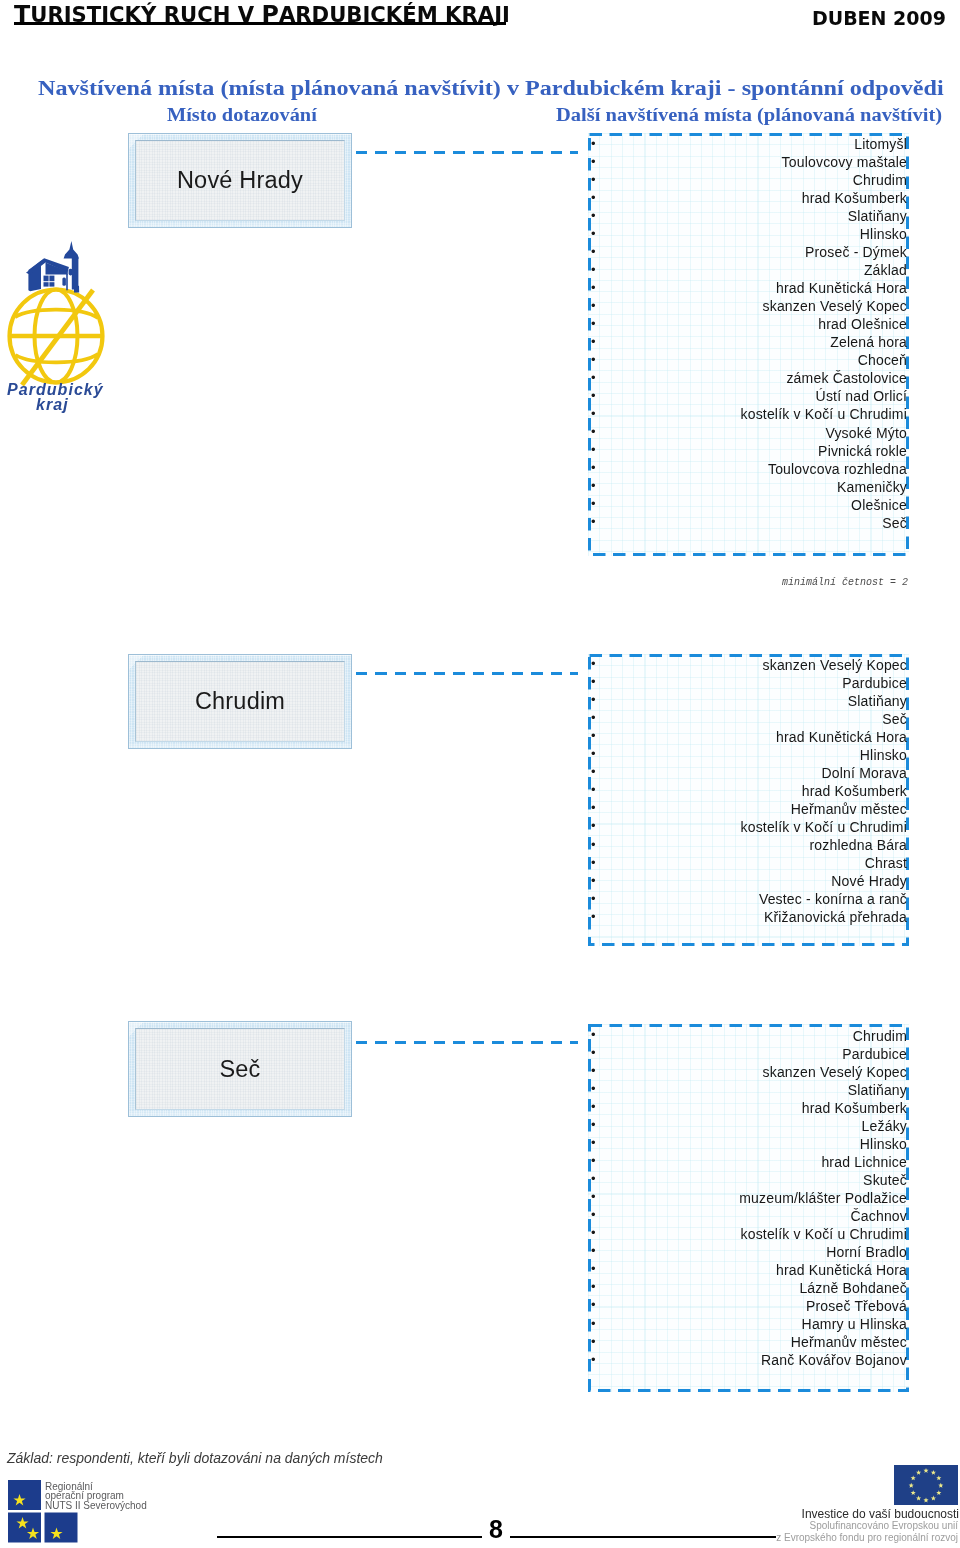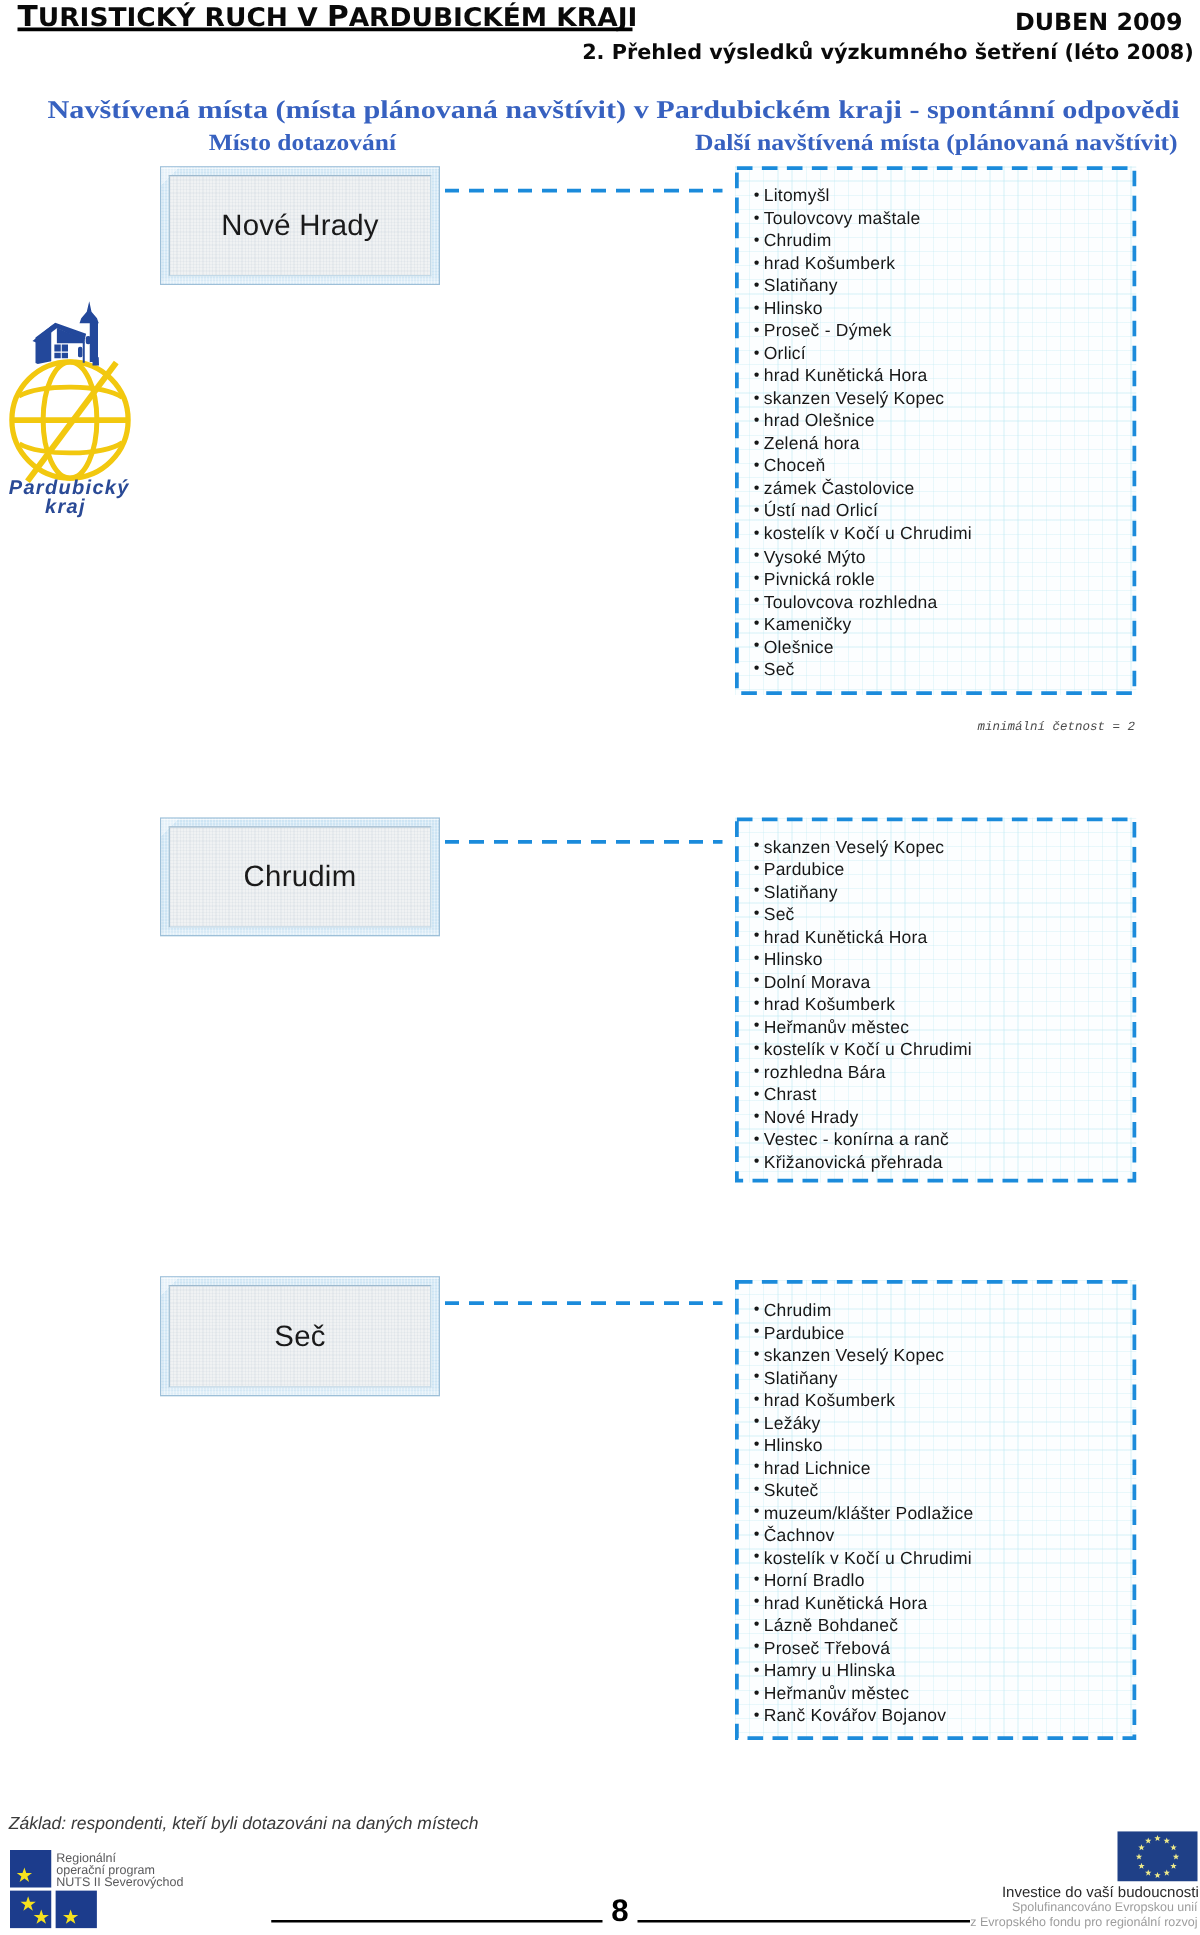--- a/index.html
+++ b/index.html
@@ -42,21 +42,21 @@
       display:flex;align-items:center;justify-content:center;}
   .pb-label{font-family:"Liberation Sans",sans-serif;font-size:23.5px;color:#1a1a1a;letter-spacing:.2px;}
 
   
   .listbox{position:absolute;box-sizing:border-box;
       background:
         repeating-linear-gradient(to right, rgba(186,232,242,.30) 0 1px, rgba(255,255,255,0) 1px 11.3px),
         repeating-linear-gradient(to bottom, rgba(186,232,242,.30) 0 1px, rgba(255,255,255,0) 1px 11.3px),
         #fcfeff;}
   .listbox > svg{position:absolute;left:0;top:0;overflow:visible;}
-  .listbox ul{margin:12px;padding:2px;list-style:none;position:relative;}
+  .listbox ul{margin:0;padding:2px;list-style:none;position:relative;text-align:right;}
   .listbox li{font-family:"Liberation Sans",sans-serif;font-size:14px;letter-spacing:.18px;line-height:18.03px;color:#171717;white-space:nowrap;
               padding-left:0px;position:relative;}
   .listbox li::before{content:"\2022";position:absolute;left:-8px;top:-0.5px;font-size:13px;letter-spacing:0;}
   .connector{position:absolute;height:2.6px;background:repeating-linear-gradient(to right,#1B8BDB 0 11.5px, rgba(0,0,0,0) 11.5px 19.5px);}
   .note{position:absolute;font-family:Liberation Mono, monospace;font-style:italic;font-size:10px;color:#4a4a4a;white-space:nowrap;}
   .footnote{position:absolute;left:7px;top:1450px;font-family:"Liberation Sans",sans-serif;font-style:italic;
             font-size:14px;color:#3a3a3a;white-space:nowrap;text-align:center;}
   .pagenum{position:absolute;left:0;top:1515px;width:992px;text-align:center;font-family:"Liberation Sans",sans-serif;
            font-weight:bold;font-size:25px;color:#000;}
   .rule-l{position:absolute;left:217px;top:1536px;width:265px;height:2.4px;background:#000;}
@@ -67,21 +67,20 @@
   .logo-rop{position:absolute;left:8px;top:1478px;width:152px;height:66px;}
   .logo-eu{position:absolute;left:775px;top:1465px;width:184px;height:84px;}
 </style>
 </head>
 <body>
 
 <div class="page">
 <div class="hdr-title"><span>T</span><span class="sc">URISTICKÝ RUCH V </span><span>P</span><span class="sc">ARDUBICKÉM KRAJI</span></div>
 <div class="hdr-rule"></div>
 <div class="hdr-date">DUBEN 2009</div>
-<div class="hdr-sub">2. Přehled výsledků výzkumného šetření (léto 2008)</div>
 <div class="sec-title">Navštívená místa (místa plánovaná navštívit) v Pardubickém kraji - spontánní odpovědi</div>
 <div class="col-left">Místo dotazování</div>
 <div class="col-right">Další navštívená místa (plánovaná navštívit)</div>
 <div class="placebox" style="left:128px;top:133px;width:224px;height:95px;">
   <div class="pb-edge"></div>
   <div class="pb-inner">
         <span class="pb-label">Nové Hrady</span>
       </div>
 </div>
 <div class="connector" style="left:356px;top:151px;width:222px;"></div>
@@ -90,21 +89,21 @@
         <rect x="1.5" y="1.5" width="318" height="420" fill="none" stroke="#1B8BDB" stroke-width="3" stroke-dasharray="12.5 7.5"></rect>
       </svg>
   <ul style="position:relative;padding-top:2.0px;padding-left:11px;">
         <li>Litomyšl</li>
         <li>Toulovcovy maštale</li>
         <li>Chrudim</li>
         <li>hrad Košumberk</li>
         <li>Slatiňany</li>
         <li>Hlinsko</li>
         <li>Proseč - Dýmek</li>
-        <li>Orlicí</li>
+        <li>Základ</li>
         <li>hrad Kunětická Hora</li>
         <li>skanzen Veselý Kopec</li>
         <li>hrad Olešnice</li>
         <li>Zelená hora</li>
         <li>Choceň</li>
         <li>zámek Častolovice</li>
         <li>Ústí nad Orlicí</li>
         <li>kostelík v Kočí u Chrudimi</li>
         <li>Vysoké Mýto</li>
         <li>Pivnická rokle</li>

